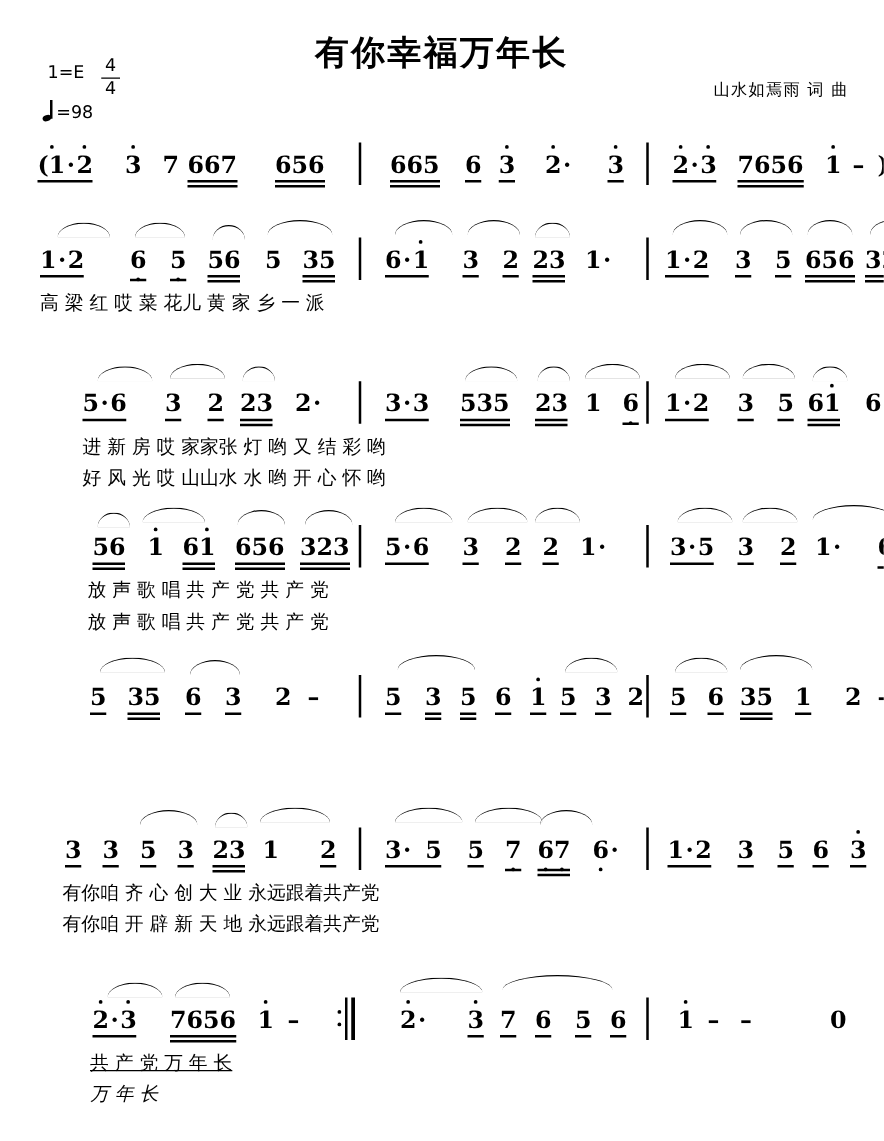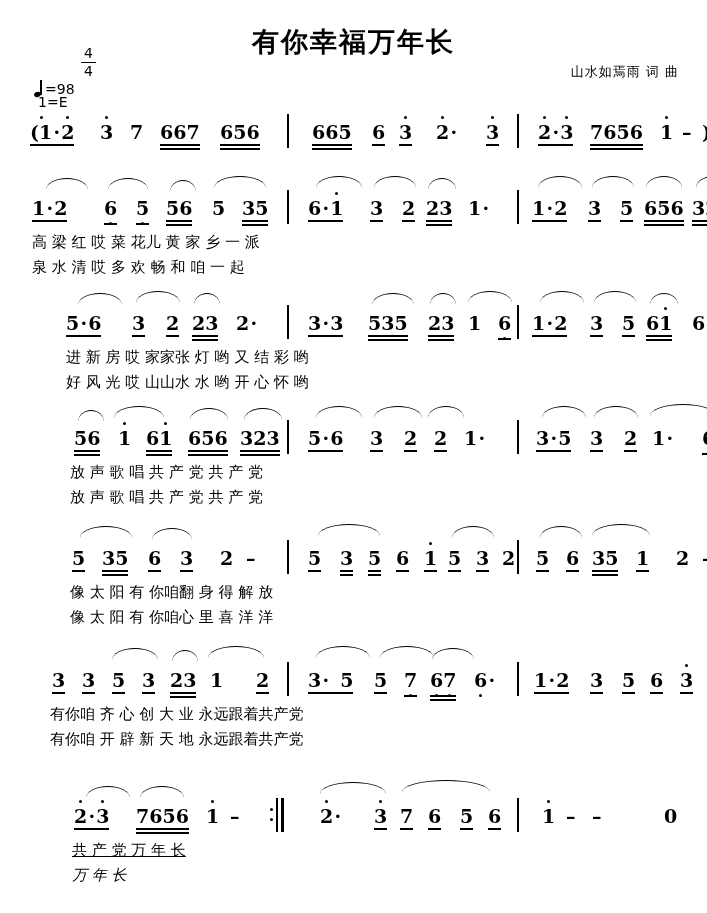--- a/index.html
+++ b/index.html
@@ -11,21 +11,21 @@
   }
   .page{position:relative;width:707px;height:913px;}
 
   
   .title{
     position:absolute;top:24px;left:0;width:707px;text-align:center;
     font-size:27px;font-weight:700;letter-spacing:2px;
     font-family:"DejaVu Sans","Liberation Sans",sans-serif;
   }
   .keyblock{position:absolute;top:50px;left:26px;width:130px;height:58px;font-size:13px;}
-  .keyline{position:absolute;top:0px;left:12px;font-size:14px;letter-spacing:0px;margin-top:44px;}
+  .keyline{position:absolute;top:0px;left:12px;font-size:14px;letter-spacing:0px;}
   .timesig{position:absolute;top:-4px;left:55px;text-align:center;line-height:1.05;font-size:14px;}
   .timesig .num{display:block;}
   .timesig .bar{display:block;width:15px;height:1px;background:#000;margin:1px auto;}
   .tempo{position:absolute;top:30px;left:8px;font-size:14px;white-space:nowrap;}
   .qnote{display:inline-block;position:relative;width:11px;height:18px;vertical-align:-4px;}
   .qnote .head{position:absolute;left:0;bottom:1px;width:7px;height:5px;background:#000;border-radius:50%;transform:rotate(-18deg);}
   .qnote .stem{position:absolute;left:6px;bottom:3px;width:1.6px;height:15px;background:#000;}
   .credit{position:absolute;top:63px;right:28px;font-size:13px;letter-spacing:1px;white-space:nowrap;}
 
   
@@ -95,21 +95,21 @@
   <div class="credit">山水如焉雨 词 曲</div>
 
   <div class="row" style="top:100px;">
     <div class="notes">
 
       <span class="n" style="left:6px;">
         <span class="grp"><span class="d up">(1</span><span class="dot">·</span><span class="d up">2</span><span class="u1"></span></span>
       </span>
       <span class="n" style="left:76px;"><span class="d up">3</span></span>
       <span class="n" style="left:106px;"><span>7</span></span>
-      <span class="n" style="left:136px;">
+      <span class="n" style="left:126px;">
         <span class="grp">667<span class="u1"></span><span class="u2"></span></span>
       </span>
       <span class="n" style="left:196px;">
         <span class="grp">656<span class="u1"></span><span class="u2"></span></span>
       </span>
       <span class="bl" style="left:263px;"></span>
 
       <span class="n" style="left:288px;">
         <span class="grp">665<span class="u1"></span><span class="u2"></span></span>
       </span>
@@ -167,23 +167,20 @@
       <span class="n" style="left:596px;"><span class="grp">5<span class="u1"></span></span></span>
       <span class="slur" style="left:622px;top:0px;width:36px;"></span>
       <span class="n" style="left:620px;"><span class="grp">656<span class="u1"></span><span class="u2"></span></span></span>
       <span class="slur" style="left:672px;top:0px;width:34px;"></span>
       <span class="n" style="left:668px;"><span class="grp">323<span class="u1"></span><span class="u2"></span></span></span>
 
     </div>
     <div class="lyrics">
       <div class="lyricline">
         <span class="ltext" style="left:8px;">高 梁 红 哎  菜 花儿 黄  家 乡 一 派</span>
-      </div>
-      <div class="lyricline">
-        <span class="ltext" style="left:8px;">泉 水 清 哎  多 欢 畅  和 咱 一 起</span>
       </div>
     </div>
   </div>
 
   <div class="row" style="top:291px;">
     <div class="notes">
       <span class="slur" style="left:54px;top:2px;width:44px;"></span>
       <span class="n" style="left:42px;">
         <span class="grp"><span class="d">5</span><span class="dot">·</span><span class="d">6</span><span class="u1"></span></span>
       </span>
@@ -297,28 +294,20 @@
       <span class="slur" style="left:516px;top:0px;width:42px;"></span>
       <span class="n" style="left:512px;"><span class="grp">5<span class="u1"></span></span></span>
       <span class="n" style="left:542px;"><span class="grp">6<span class="u1"></span></span></span>
       <span class="slur" style="left:568px;top:-2px;width:58px;"></span>
       <span class="n" style="left:568px;"><span class="grp">35<span class="u1"></span><span class="u2"></span></span></span>
       <span class="n" style="left:612px;"><span class="grp">1<span class="u1"></span></span></span>
       <span class="n" style="left:652px;"><span>2</span></span>
       <span class="n" style="left:678px;"><span class="dash">–</span></span>
 
     </div>
-    <div class="lyrics">
-      <div class="lyricline">
-        <span class="ltext" style="left:46px;">像 太 阳  有 你咱翻 身 得 解 放</span>
-      </div>
-      <div class="lyricline">
-        <span class="ltext" style="left:46px;">像 太 阳  有 你咱心 里 喜 洋 洋</span>
-      </div>
-    </div>
   </div>
 
   <div class="row" style="top:648px;">
     <div class="notes">
       <span class="n" style="left:28px;"><span class="grp">3<span class="u1"></span></span></span>
       <span class="n" style="left:58px;"><span class="grp">3<span class="u1"></span></span></span>
       <span class="slur" style="left:88px;top:0px;width:46px;"></span>
       <span class="n" style="left:88px;"><span class="grp">5<span class="u1"></span></span></span>
       <span class="n" style="left:118px;"><span class="grp">3<span class="u1"></span></span></span>
       <span class="slur" style="left:148px;top:2px;width:26px;"></span>

